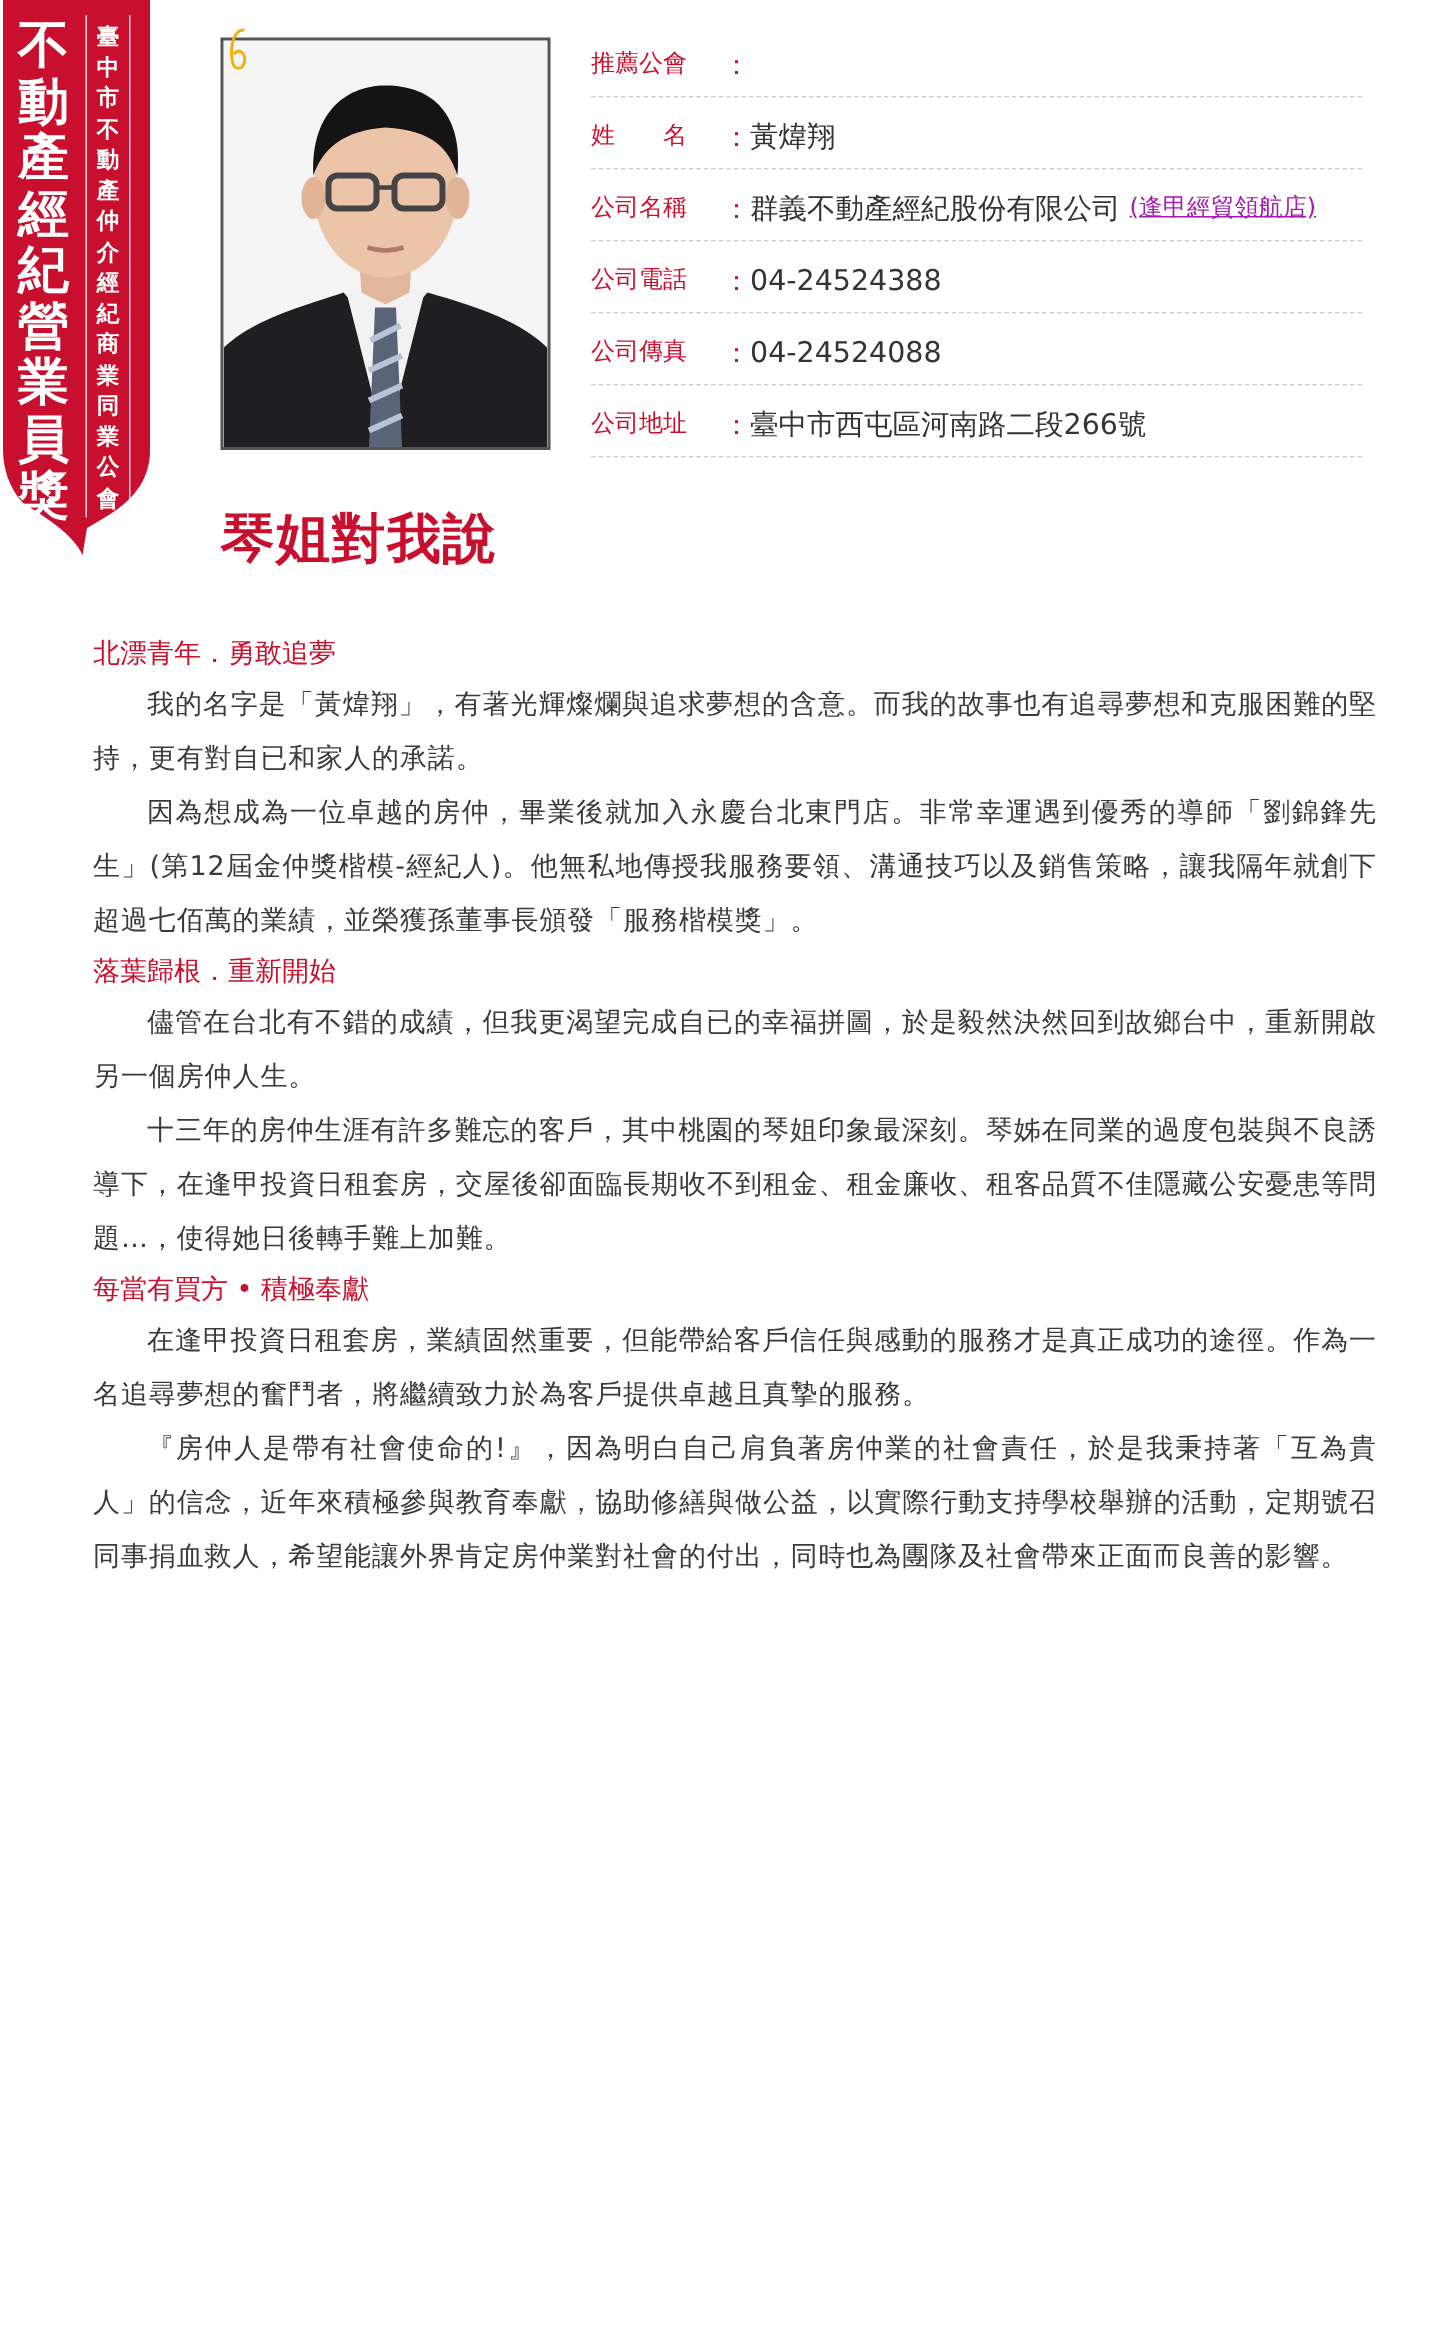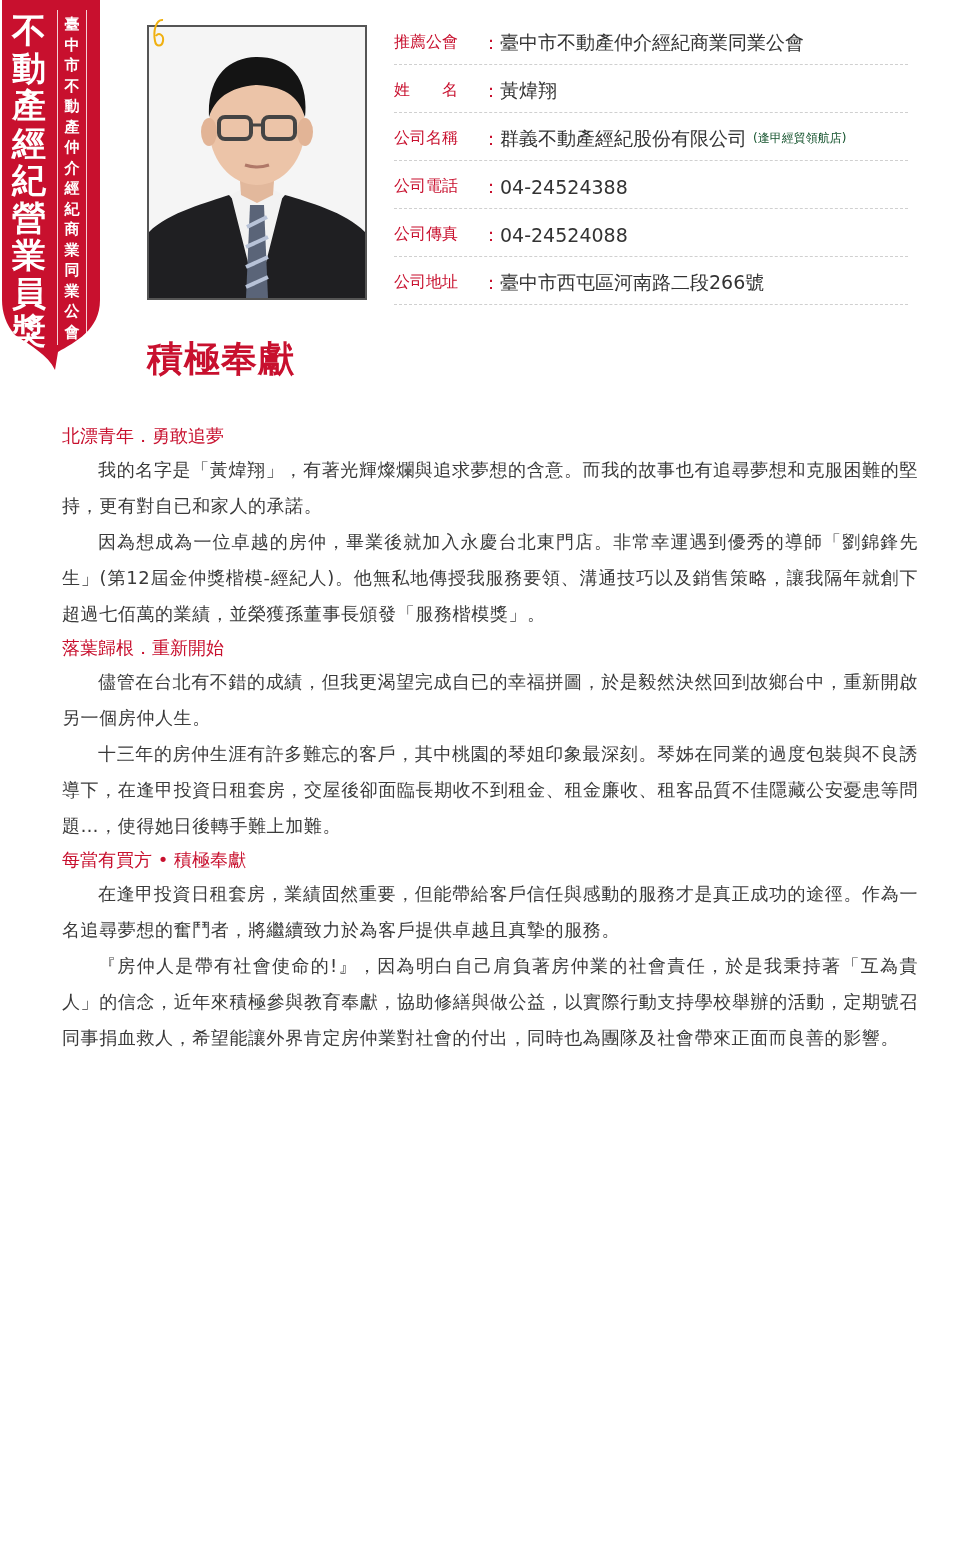--- a/index.html
+++ b/index.html
@@ -18,21 +18,21 @@
   
   .photo { position:absolute; left:147px; top:25px; width:220px; height:275px; border:2px solid #555; background:#f4f4f4; overflow:hidden; }
   .photo svg { display:block; }
   .sig-mark { position:absolute; left:150px; top:17px; width:18px; height:32px; }
 
   
   .info { position:absolute; left:394px; top:17px; width:514px; }
   .info-row { height:48px; border-bottom:1px dashed #d0d0d0; display:flex; align-items:center; font-size:18px; padding-top:4px; }
   .info-row .label { color:#c8102e; font-size:16px; width:88px; white-space:nowrap; display:flex; justify-content:space-between; }
   .info-row .value { color:#333; font-size:19px; white-space:nowrap; }
-  .info-row .sub { color:#14532d; font-size:12px; margin-left:6px; }
+  .info-row .sub { color:#a21caf; font-size:16px; margin-left:6px;text-decoration:underline; }
 
   
   .main-title { position:absolute; left:147px; top:335px; color:#c8102e; font-size:36px; font-weight:bold; letter-spacing:1px; }
 
   
   .story { position:absolute; left:62px; top:392px; width:856px;margin-top:28px; }
   .sec-head { color:#c8102e; font-size:18px; height:32px; line-height:32px; margin-top:0; }
   .para { font-size:18px; line-height:36px; color:#3a3a3a; text-indent:2em; letter-spacing:0.6px; text-align:justify; }
 </style>
 </head>
@@ -103,21 +103,20 @@
   </svg>
 </div>
 <svg class="sig-mark" viewBox="0 0 18 32">
   <path d="M13,3 C6,2 3,14 5,24 C6,30 12,30 13,24 C14,18 9,15 6,19" fill="none" stroke="#f0b010" stroke-width="2"></path>
 </svg>
 
 <div class="info">
   <div class="info-row">
     <span class="label">推薦公會</span>
     <span class="colon" style="color:#c8102e">：</span>
-    <span class="value">臺中市不動產仲介經紀商業同業公會</span>
   </div>
   <div class="info-row">
     <span class="label">姓　　名</span>
     <span class="colon" style="color:#c8102e">：</span>
     <span class="value">黃煒翔</span>
   </div>
   <div class="info-row">
     <span class="label">公司名稱</span>
     <span class="colon" style="color:#c8102e">：</span>
     <span class="value">群義不動產經紀股份有限公司</span>
@@ -133,21 +132,21 @@
     <span class="colon" style="color:#c8102e">：</span>
     <span class="value">04-24524088</span>
   </div>
   <div class="info-row">
     <span class="label">公司地址</span>
     <span class="colon" style="color:#c8102e">：</span>
     <span class="value">臺中市西屯區河南路二段266號</span>
   </div>
 </div>
 
-<div class="main-title">積極奉獻</div>
+<div class="main-title">琴姐對我說</div>
 
 <div class="story">
   <div class="sec-head">北漂青年．勇敢追夢</div>
   <p class="para">我的名字是「黃煒翔」，有著光輝燦爛與追求夢想的含意。而我的故事也有追尋夢想和克服困難的堅持，更有對自已和家人的承諾。</p>
   <p class="para">因為想成為一位卓越的房仲，畢業後就加入永慶台北東門店。非常幸運遇到優秀的導師「劉錦鋒先生」(第12屆金仲獎楷模-經紀人)。他無私地傳授我服務要領、溝通技巧以及銷售策略，讓我隔年就創下超過七佰萬的業績，並榮獲孫董事長頒發「服務楷模獎」。</p>
 
   <div class="sec-head">落葉歸根．重新開始</div>
   <p class="para">儘管在台北有不錯的成績，但我更渴望完成自已的幸福拼圖，於是毅然決然回到故鄉台中，重新開啟另一個房仲人生。</p>
 
   <p class="para">十三年的房仲生涯有許多難忘的客戶，其中桃園的琴姐印象最深刻。琴姊在同業的過度包裝與不良誘導下，在逢甲投資日租套房，交屋後卻面臨長期收不到租金、租金廉收、租客品質不佳隱藏公安憂患等問題…，使得她日後轉手難上加難。</p>

